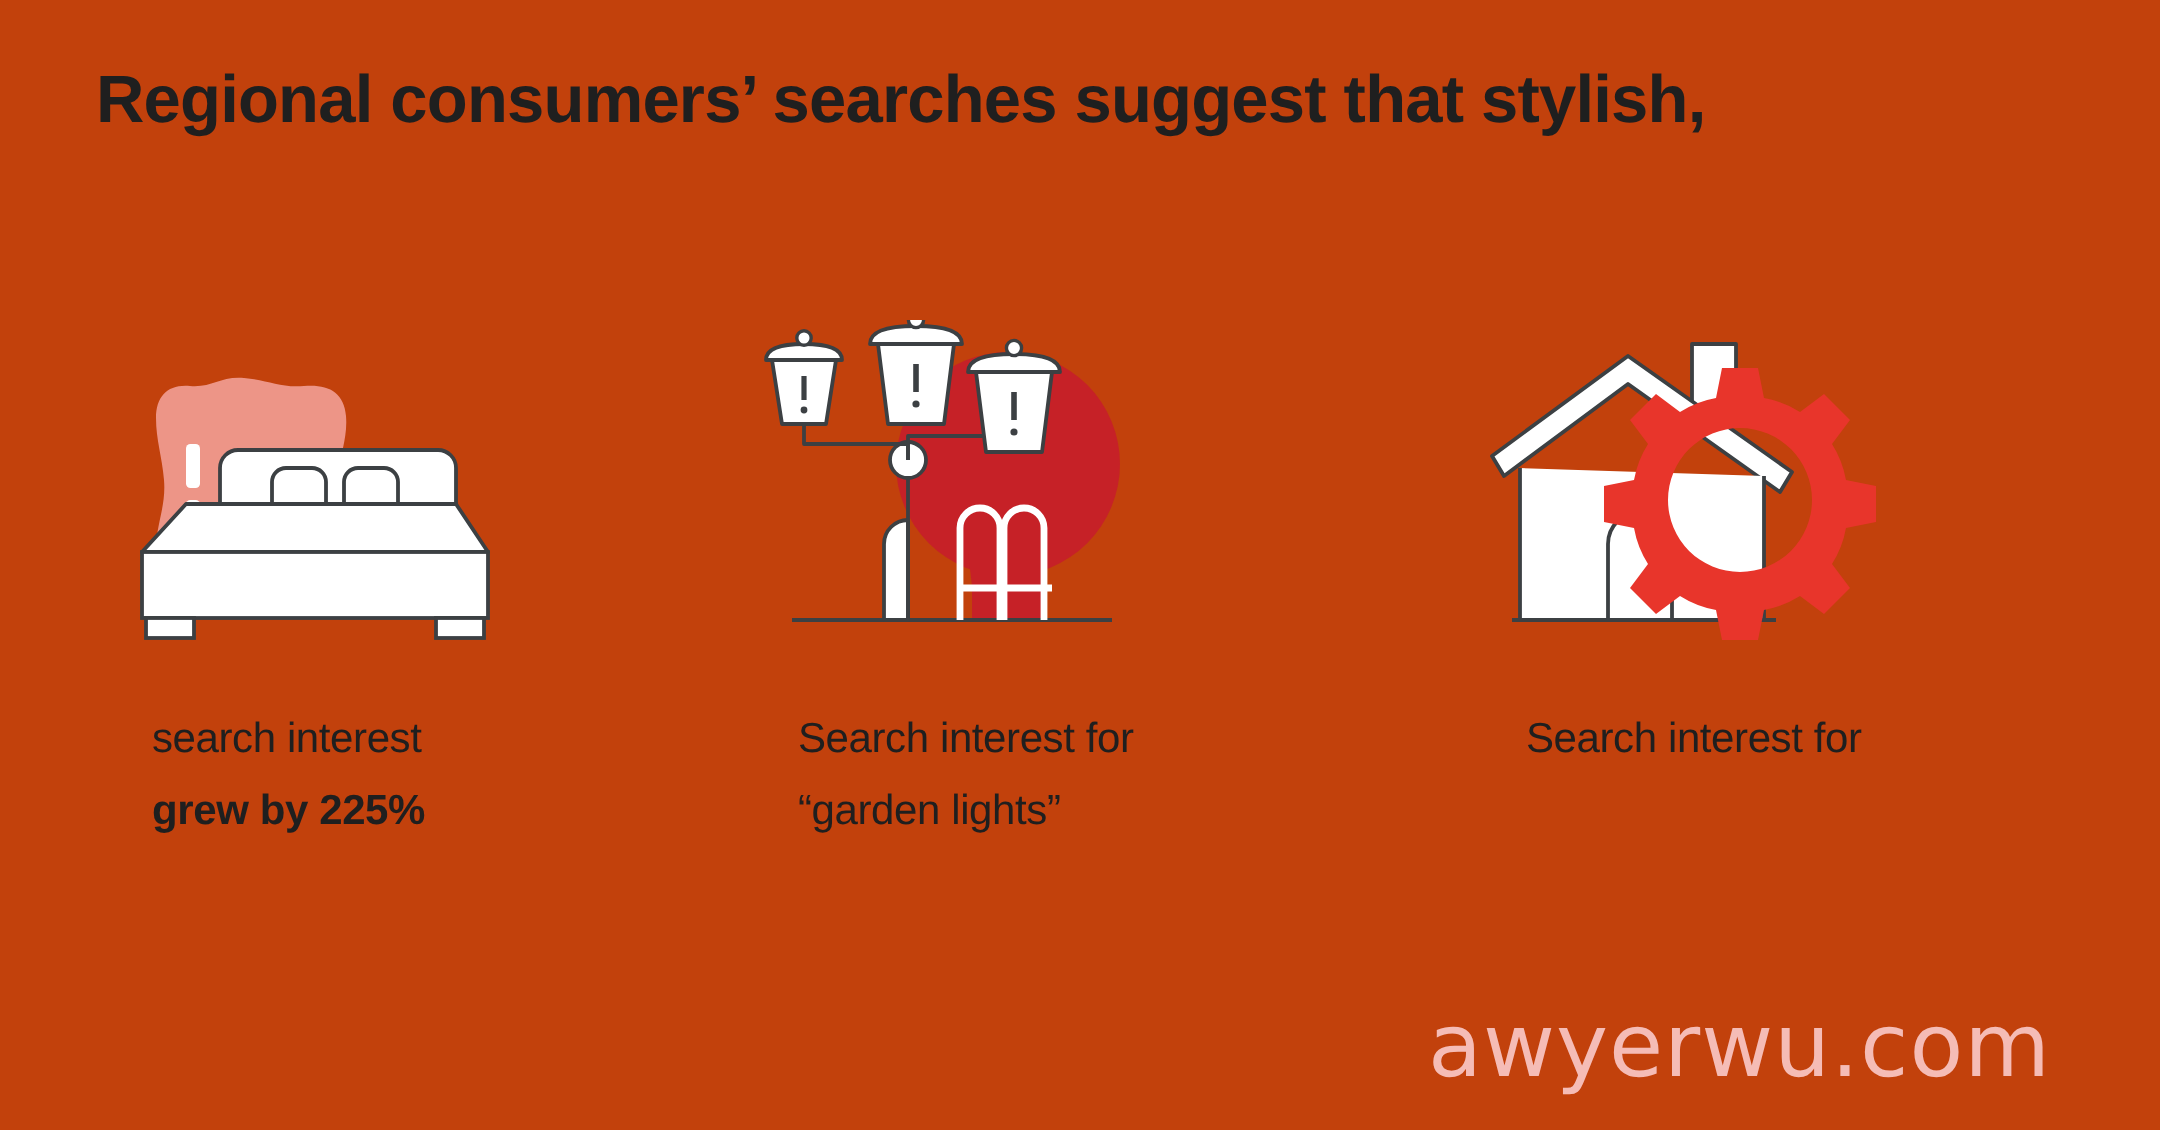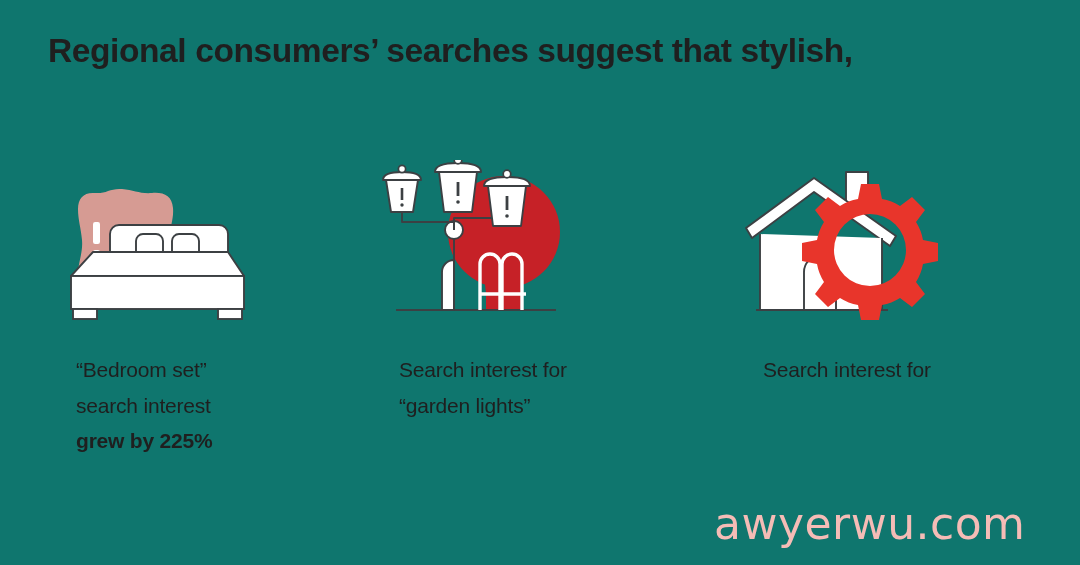--- a/index.html
+++ b/index.html
@@ -11,21 +11,21 @@
     height: 565px;
     background: #ffffff;
     font-family: "Liberation Sans", sans-serif;
     overflow: hidden;
     position: relative;
   }
 
   #infographic {
     position: absolute;
     inset: 0;
-    background: #0f766e;
+    background: #c2410c;
     padding-left: 32px;
   }
 
   
   .headline {
     position: absolute;
     left: 48px;
     top: 28px;
     width: 960px;
     font-size: 33.5px;
@@ -130,21 +130,20 @@
 
           <path d="M62,92 L180,92 L196,116 L23,116 L45,92 Z" fill="#ffffff" stroke="#3c4043" stroke-width="1.9" stroke-linejoin="round"></path>
 
           <rect x="23" y="116" width="173" height="33" fill="#ffffff" stroke="#3c4043" stroke-width="1.9"></rect>
 
           <rect x="25" y="149" width="24" height="10" fill="#ffffff" stroke="#3c4043" stroke-width="1.9"></rect>
           <rect x="170" y="149" width="24" height="10" fill="#ffffff" stroke="#3c4043" stroke-width="1.9"></rect>
         </svg>
       </div>
       <div class="caption">
-        <span class="cap-line">“Bedroom set”</span>
         <span class="cap-line">search interest</span>
         <span class="cap-line strong">grew by 225%</span>
       </div>
     </div>
 
     <div class="col col-2">
       <div class="art">
         <svg width="330" height="175" viewBox="0 0 330 175" xmlns="http://www.w3.org/2000/svg">
 
           <g>

